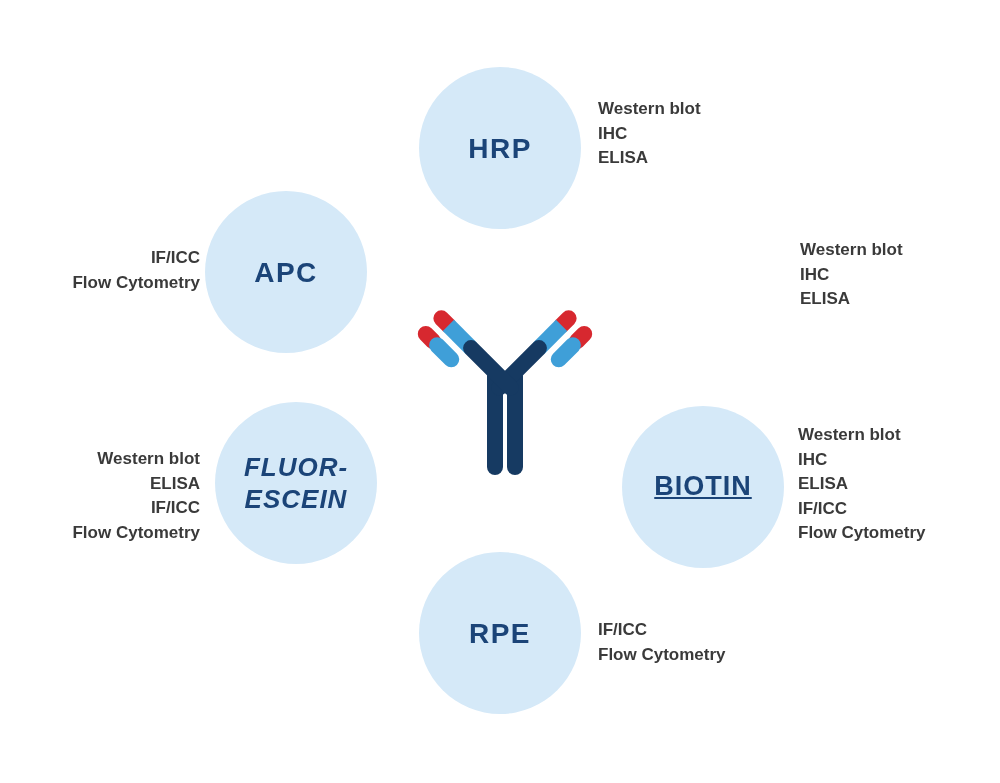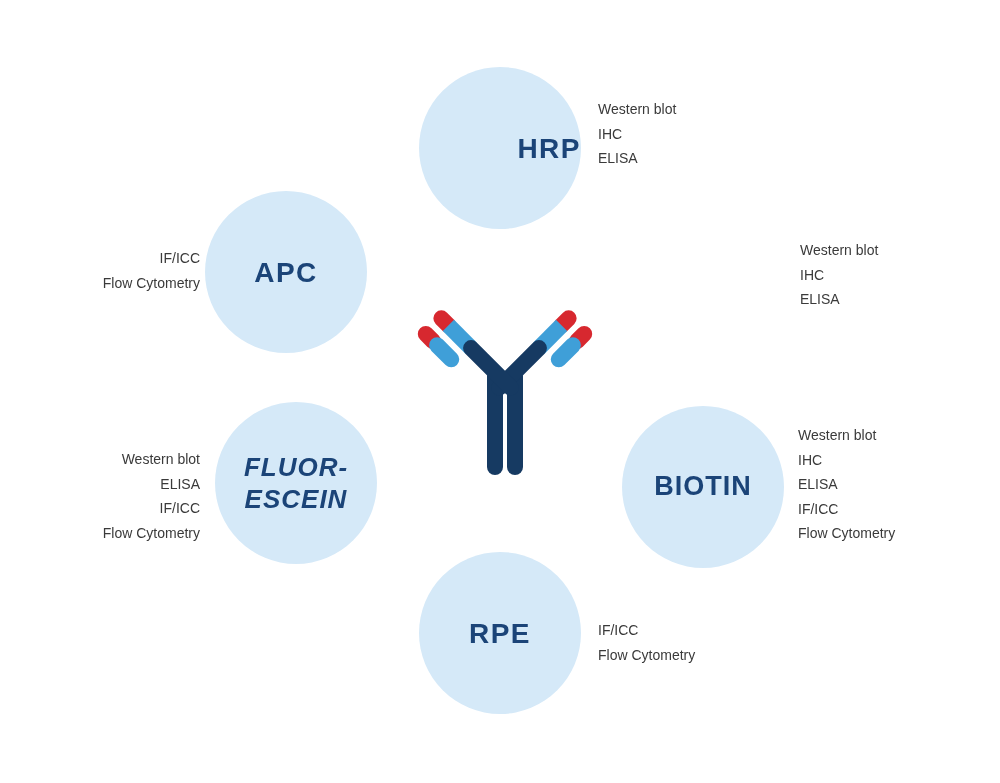--- a/index.html
+++ b/index.html
@@ -23,34 +23,34 @@
   }
   .label {
     font-weight: 700;
     color: var(--label, #1b4478);
     font-size: 28px;
     letter-spacing: 1.5px;
     text-align: center;
     white-space: pre-line;
     line-height: 1.25;
   }
-  .circle-hrp         { left: 419px; top: 67px; justify-content: flex-end; }
+  .circle-hrp         { left: 419px; top: 67px; }
   .circle-ap          { left: 622px; top: 192px; }
   .circle-biotin      { left: 622px; top: 406px; }
   .circle-rpe         { left: 419px; top: 552px; }
   .circle-fluorescein { left: 215px; top: 402px; }
   .circle-apc         { left: 205px; top: 191px; }
-  .circle-biotin .label { font-size: 27px; letter-spacing: 1px; }
+  .circle-biotin .label { font-size: 27px; letter-spacing: 1px; text-decoration: underline; }
   .circle-fluorescein .label { font-size: 26px; letter-spacing: 1px; font-style: italic; }
 
   .apps {
     position: absolute;
     color: var(--app-text, #3a3a3a);
-    font-size: 14px;
-    font-weight: 400;
+    font-size: 17px;
+    font-weight: 700;
     line-height: 24.5px;
     white-space: nowrap;
   }
   .apps.right-align { text-align: right; }
   .apps-hrp         { left: 598px; top: 97px; }
   .apps-ap          { left: 800px; top: 238px; }
   .apps-biotin      { left: 798px; top: 423px; }
   .apps-rpe         { left: 598px; top: 618px; }
   .apps-fluorescein { right: 800px; top: 447px; }
   .apps-apc         { right: 800px; top: 246px; }

